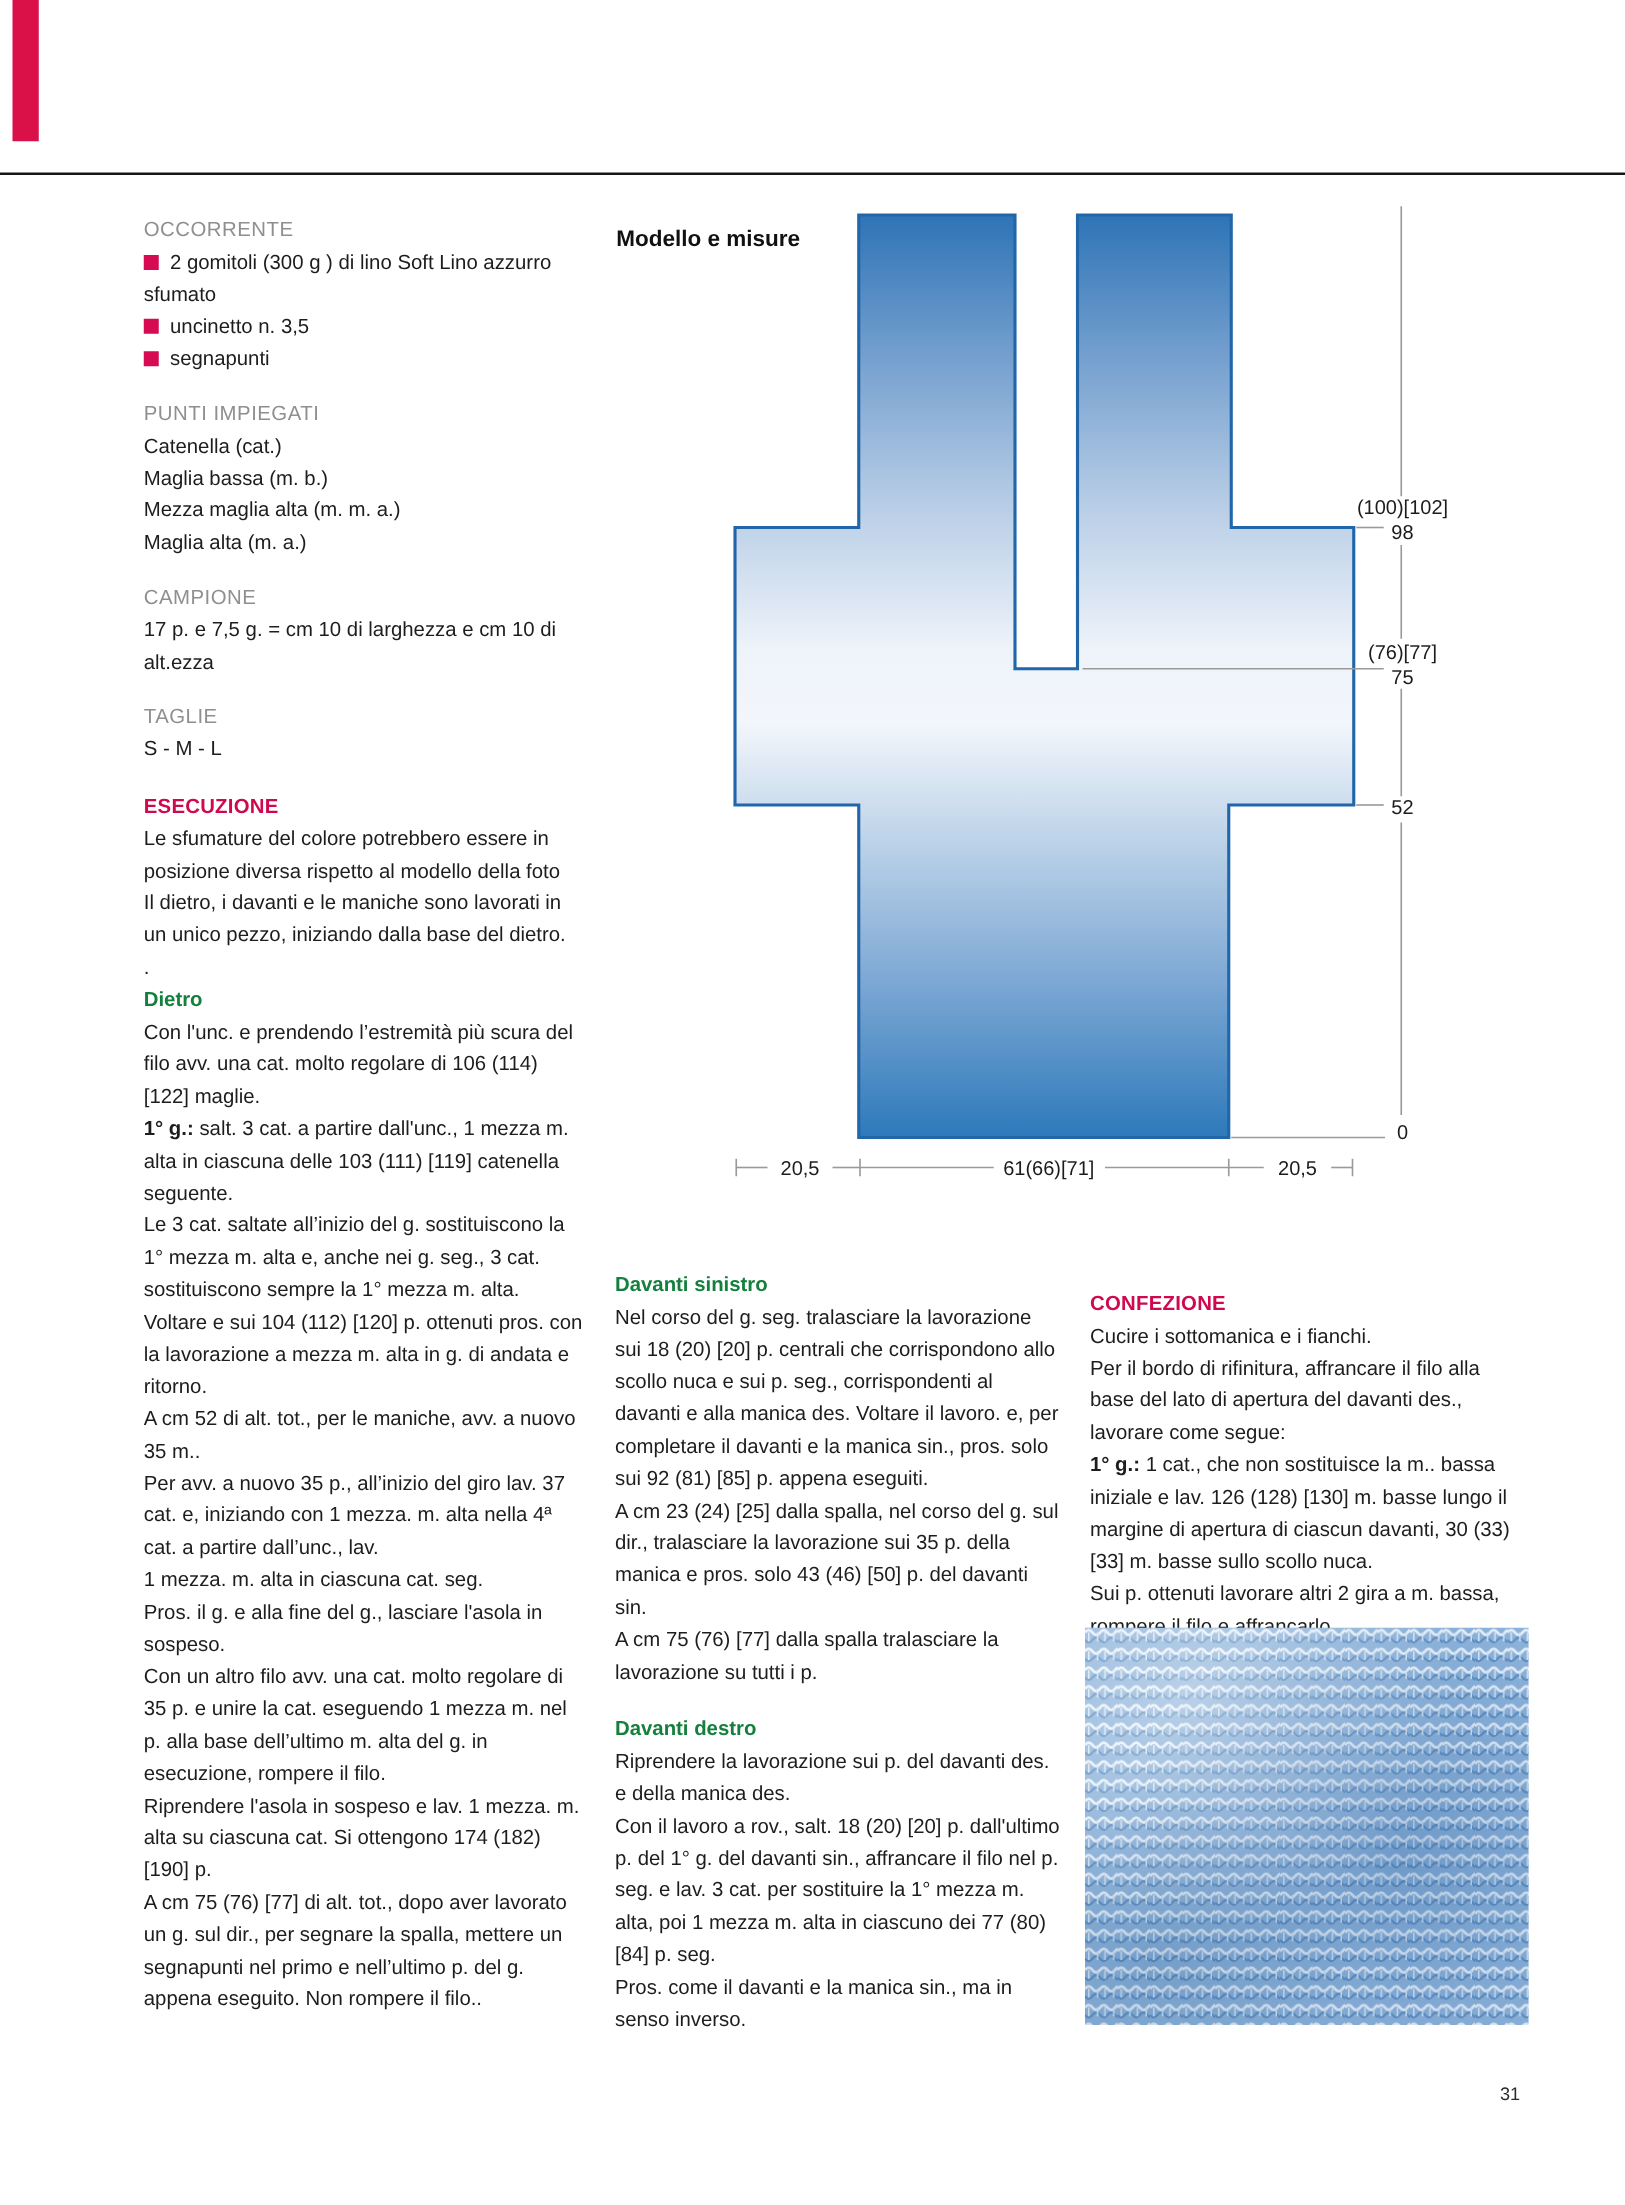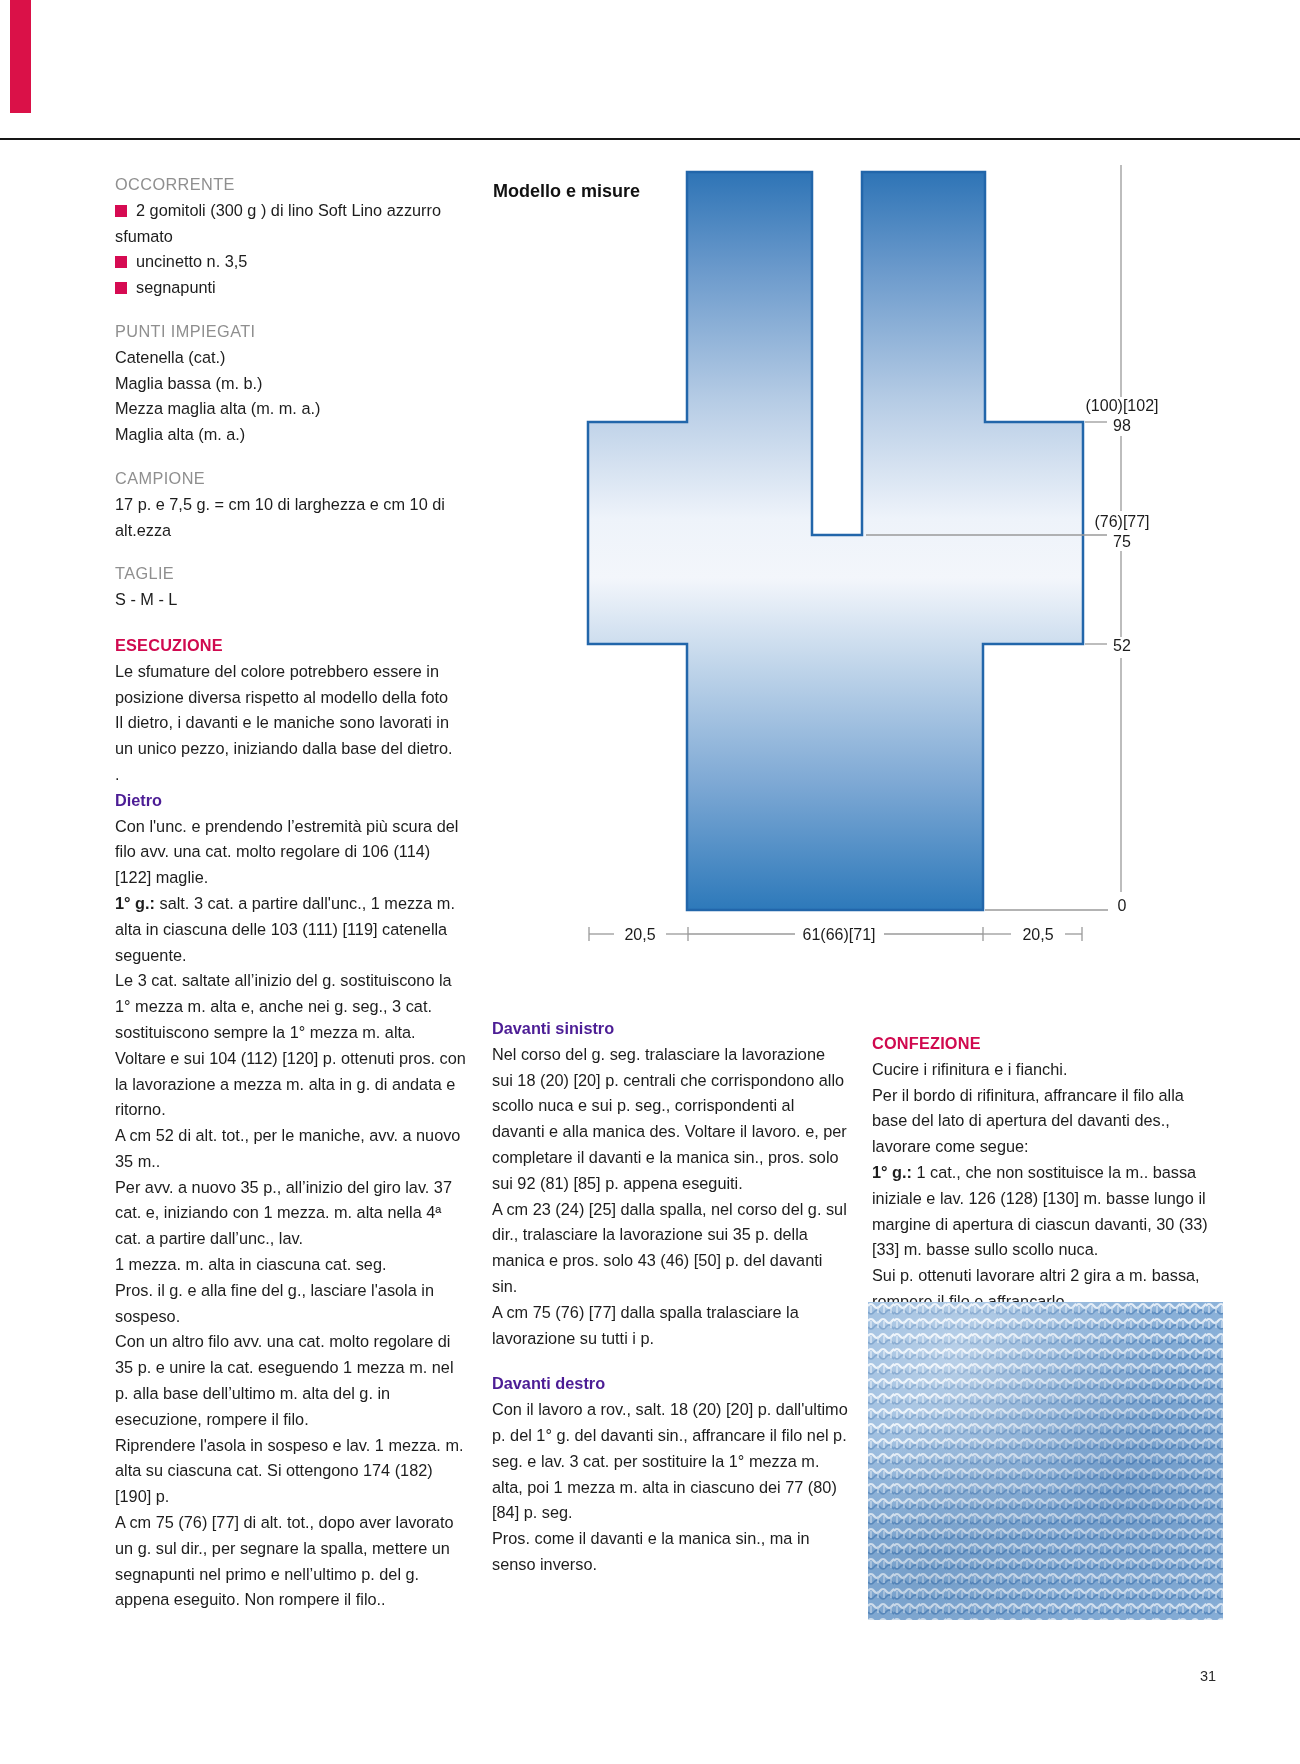--- a/index.html
+++ b/index.html
@@ -9,21 +9,21 @@
   .redbar{position:absolute;left:10px;top:0;width:21px;height:113px;background:#da1148;}
   .topline{position:absolute;left:0;top:138px;width:1300px;height:2px;background:#161616;}
 
   .col{position:absolute;font-size:16.3px;line-height:25.8px;color:#1d1d1d;}
   #left-col{left:115px;top:172px;width:352px;}
   #mid-col{left:492px;top:1016px;width:356px;}
   #right-col{left:872px;top:1031px;width:338px;}
 
   .grayhead{color:#8f8f8f;letter-spacing:0.4px;font-weight:400;}
   .crimsonhead{color:#d0094f;font-weight:700;letter-spacing:0.2px;}
-  .boldhead{font-weight:700;color:#4c1d95;}
+  .boldhead{font-weight:700;color:#15803d;}
   .sec{margin-top:18px;}
   .sec-lg{margin-top:20px;}
   p{margin:0;}
   .bullet{display:inline-block;width:12px;height:12px;background:#d60b52;margin-right:9px;position:relative;top:1px;}
 
   #diagram-title{position:absolute;left:493px;top:181px;font-size:18px;font-weight:700;color:#111;}
   #diagram-svg{position:absolute;left:540px;top:150px;}
 
   #fabric-photo{position:absolute;left:868px;top:1302px;width:355px;height:318px;}
   #page-number{position:absolute;left:1188px;top:1668px;width:40px;text-align:center;font-size:14.5px;color:#2a2a2a;}
@@ -144,29 +144,30 @@
 
   <div id="mid-col" class="col">
     <div>
       <div class="boldhead">Davanti sinistro</div>
       <p>Nel corso del g. seg. tralasciare la lavorazione sui 18 (20) [20] p. centrali che corrispondono allo scollo nuca e sui p. seg., corrispondenti al davanti e alla manica des. Voltare il lavoro. e, per completare il davanti e la manica sin., pros. solo sui 92 (81) [85] p. appena eseguiti.</p>
       <p>A cm 23 (24) [25] dalla spalla, nel corso del g. sul dir., tralasciare la lavorazione sui 35 p. della manica e pros. solo 43 (46) [50] p. del davanti sin.</p>
       <p>A cm 75 (76) [77] dalla spalla tralasciare la lavorazione su tutti i p.</p>
     </div>
     <div class="sec-lg">
       <div class="boldhead">Davanti destro</div>
+      <p>Riprendere la lavorazione sui p. del davanti des. e della manica des.</p>
       <p>Con il lavoro a rov., salt. 18 (20) [20] p. dall'ultimo p. del 1° g. del davanti sin., affrancare il filo nel p. seg. e lav. 3 cat. per sostituire la 1° mezza m. alta, poi 1 mezza m. alta in ciascuno dei 77 (80) [84] p. seg.</p>
       <p>Pros. come il davanti e la manica sin., ma in senso inverso.</p>
     </div>
   </div>
 
   <div id="right-col" class="col">
     <div>
       <div class="crimsonhead">CONFEZIONE</div>
-      <p>Cucire i rifinitura e i fianchi.</p>
+      <p>Cucire i sottomanica e i fianchi.</p>
       <p>Per il bordo di rifinitura, affrancare il filo alla base del lato di apertura del davanti des., lavorare come segue:</p>
       <p><b>1° g.:</b><span> 1 cat., che non sostituisce la m.. bassa iniziale e lav. 126 (128) [130] m. basse lungo il margine di apertura di ciascun davanti, 30 (33) [33] m. basse sullo scollo nuca.</span></p>
       <p>Sui p. ottenuti lavorare altri 2 gira a m. bassa, rompere il filo e affrancarlo.</p>
     </div>
   </div>
 
   <div id="fabric-photo">
     <svg width="355" height="318" xmlns="http://www.w3.org/2000/svg">
       <defs>
         <pattern id="crochet-pat" width="26" height="15" patternUnits="userSpaceOnUse">

